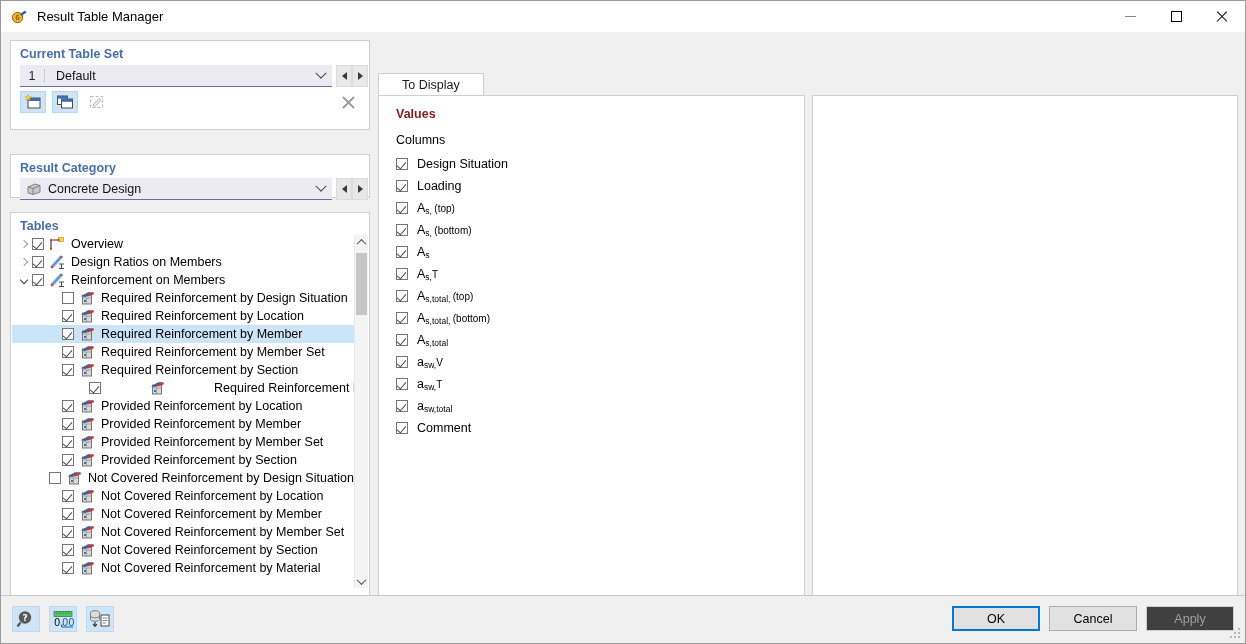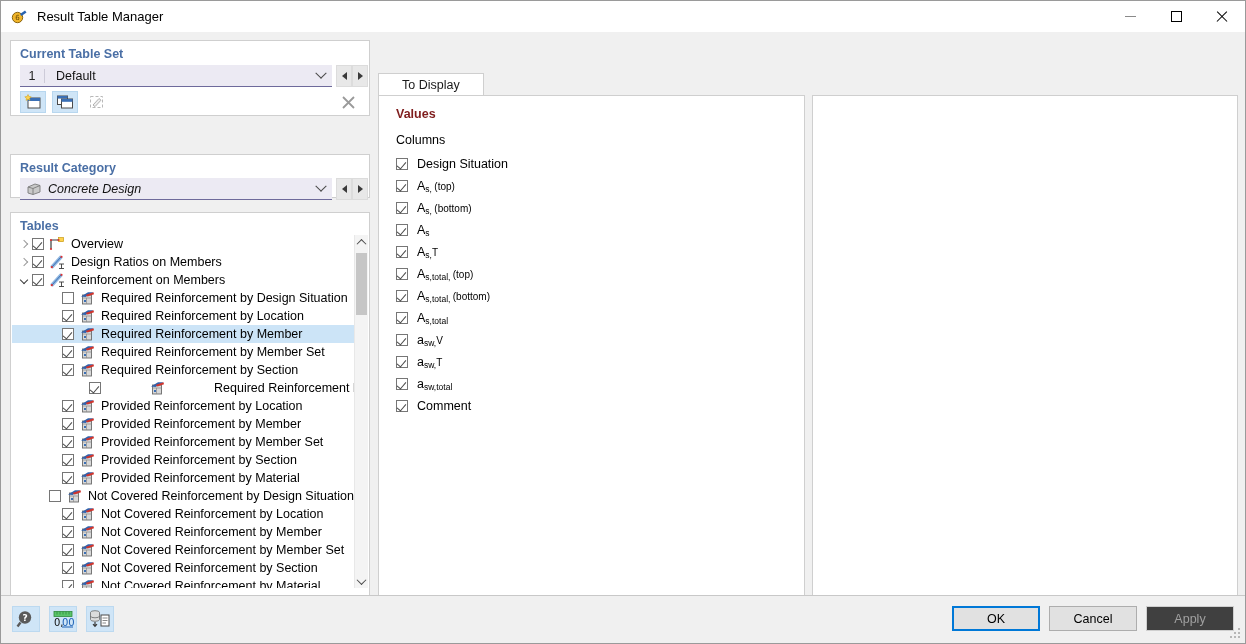--- a/index.html
+++ b/index.html
@@ -52,21 +52,21 @@
     border:1px solid #cfcfcf;
   }
   .card-title {
     color:#4a6fa5;
     font-size:12.5px;
     font-weight:bold;
     position:absolute;
   }
 
   
-  #card-tableset { left:9px; top:8px; width:360px; height:76px; }
+  #card-tableset { left:9px; top:8px; width:360px; height:90px; }
   #ts-title { left:9px; top:6px; }
   .combo {
     position:absolute;
     background:#eceaf3;
     border-bottom:1.6px solid #6e6a9b;
     display:flex; align-items:center;
     height:22px;
   }
   .combo .num {
     width:24px; text-align:center; font-size:12.5px; color:#222;
@@ -259,21 +259,21 @@
     <div class="card" id="card-category">
       <div class="card-title" id="rc-title">Result Category</div>
       <div class="combo" style="left:9px; top:23px; width:312px;">
         <div style="width:28px; display:flex; align-items:center; justify-content:center;">
           <svg width="16" height="14" viewBox="0 0 16 14">
             <path d="M2 5 L9 2 L14 3.5 L14 10 L7 12.5 L2 11 Z" fill="#c9c9c9" stroke="#7a7a7a" stroke-width="0.9"></path>
             <path d="M2 5 L7 6.5 L14 3.5" fill="none" stroke="#7a7a7a" stroke-width="0.9"></path>
             <path d="M7 6.5 L7 12.5" fill="none" stroke="#7a7a7a" stroke-width="0.9"></path>
           </svg>
         </div>
-        <div class="val" style="padding-left:0;font-style:italic;">Concrete Design</div>
+        <div class="val" style="padding-left:0;">Concrete Design</div>
         <div class="caret">
             <div class="caret-dn"></div>
           </div>
       </div>
       <div class="spin" style="left:325px; top:23px;">
         <div class="spin-btn">
             <div class="tri-l"></div>
           </div>
         <div class="spin-btn">
             <div class="tri-r"></div>
@@ -438,32 +438,20 @@
             <div class="exp"></div>
             <div class="cbox on"></div>
             <div class="ticon"><svg width="17" height="14" viewBox="0 0 17 14">
                 <rect x="3.5" y="4" width="9" height="9" fill="#d8d8d8" stroke="#6a6a6a" stroke-width="0.9"></rect>
                 <path d="M3.5 7 h9 M7.5 7 v6" stroke="#8a8a8a" stroke-width="0.7"></path>
                 <rect x="5" y="9" width="2" height="2" fill="#3a6fb5"></rect>
                 <path d="M2 5.5 L9 1.2 L14.5 1.2 L6.5 6 Z" fill="#2f62ad"></path>
                 <path d="M6.5 4 L14.5 1.2 L15 3.2 L8.5 5.4 Z" fill="#d0342c"></path>
               </svg></div>
             <div class="tlabel">Provided Reinforcement by Section</div>
-          </div>
-          <div class="trow" style="padding-left: 34px;">
-            <div class="exp"></div>
-            <div class="cbox on"></div>
-            <div class="ticon"><svg width="17" height="14" viewBox="0 0 17 14">
-                <rect x="3.5" y="4" width="9" height="9" fill="#d8d8d8" stroke="#6a6a6a" stroke-width="0.9"></rect>
-                <path d="M3.5 7 h9 M7.5 7 v6" stroke="#8a8a8a" stroke-width="0.7"></path>
-                <rect x="5" y="9" width="2" height="2" fill="#3a6fb5"></rect>
-                <path d="M2 5.5 L9 1.2 L14.5 1.2 L6.5 6 Z" fill="#2f62ad"></path>
-                <path d="M6.5 4 L14.5 1.2 L15 3.2 L8.5 5.4 Z" fill="#d0342c"></path>
-              </svg></div>
-            <div class="tlabel">Provided Reinforcement by Material</div>
           </div>
           <div class="trow" style="padding-left: 34px;">
             <div class="exp"></div>
             <div class="cbox"></div>
             <div class="ticon"><svg width="17" height="14" viewBox="0 0 17 14">
                 <rect x="3.5" y="4" width="9" height="9" fill="#d8d8d8" stroke="#6a6a6a" stroke-width="0.9"></rect>
                 <path d="M3.5 7 h9 M7.5 7 v6" stroke="#8a8a8a" stroke-width="0.7"></path>
                 <rect x="5" y="9" width="2" height="2" fill="#3a6fb5"></rect>
                 <path d="M2 5.5 L9 1.2 L14.5 1.2 L6.5 6 Z" fill="#2f62ad"></path>
                 <path d="M6.5 4 L14.5 1.2 L15 3.2 L8.5 5.4 Z" fill="#d0342c"></path>
@@ -571,20 +559,24 @@
     <div id="panel-values">
       <div id="values-title">Values</div>
       <div id="columns-label">Columns</div>
       <div id="col-list">
           <div class="crow">
             <div class="cbox on"></div>
             <div class="clabel">Design Situation</div>
           </div>
           <div class="crow">
             <div class="cbox on"></div>
+            <div class="clabel">Loading</div>
+          </div>
+          <div class="crow">
+            <div class="cbox on"></div>
             <div class="clabel">A<sub>s, </sub><span style="font-size:10px;">(top)</span></div>
           </div>
           <div class="crow">
             <div class="cbox on"></div>
             <div class="clabel">A<sub>s, </sub><span style="font-size:10px;">(bottom)</span></div>
           </div>
           <div class="crow">
             <div class="cbox on"></div>
             <div class="clabel">A<sub>s</sub></div>
           </div>

